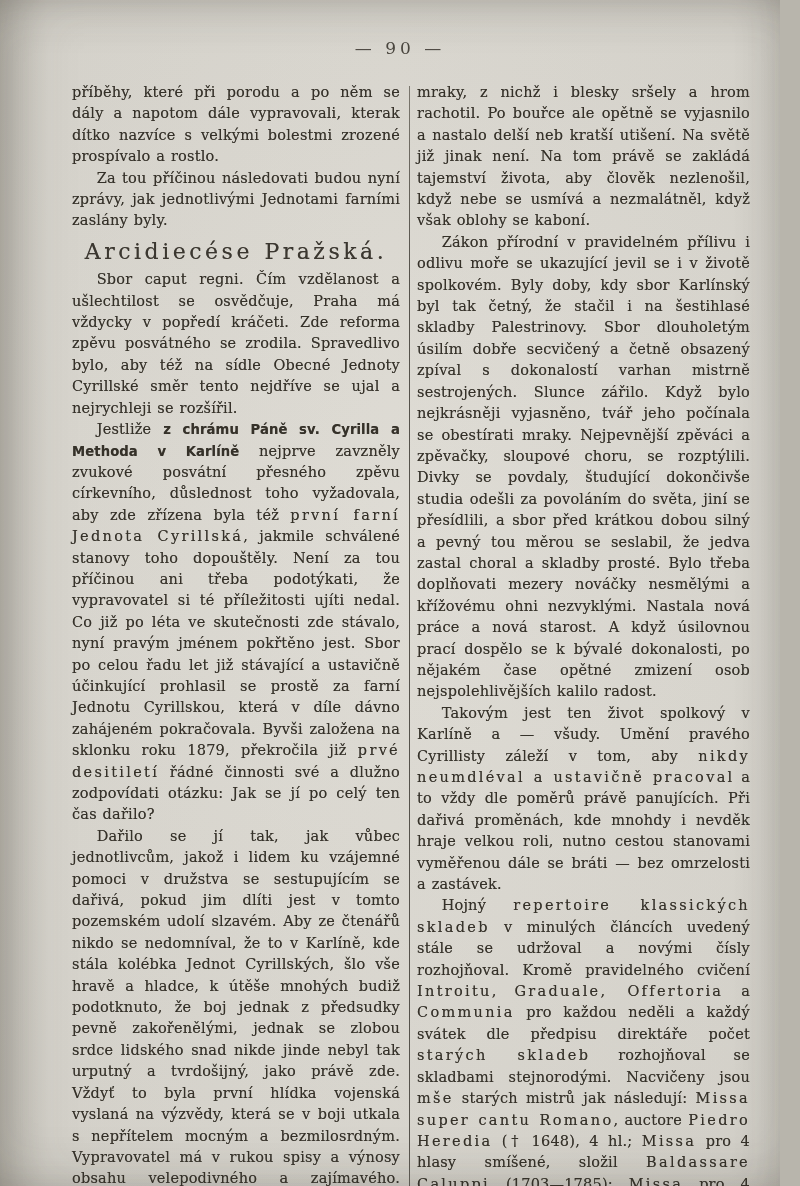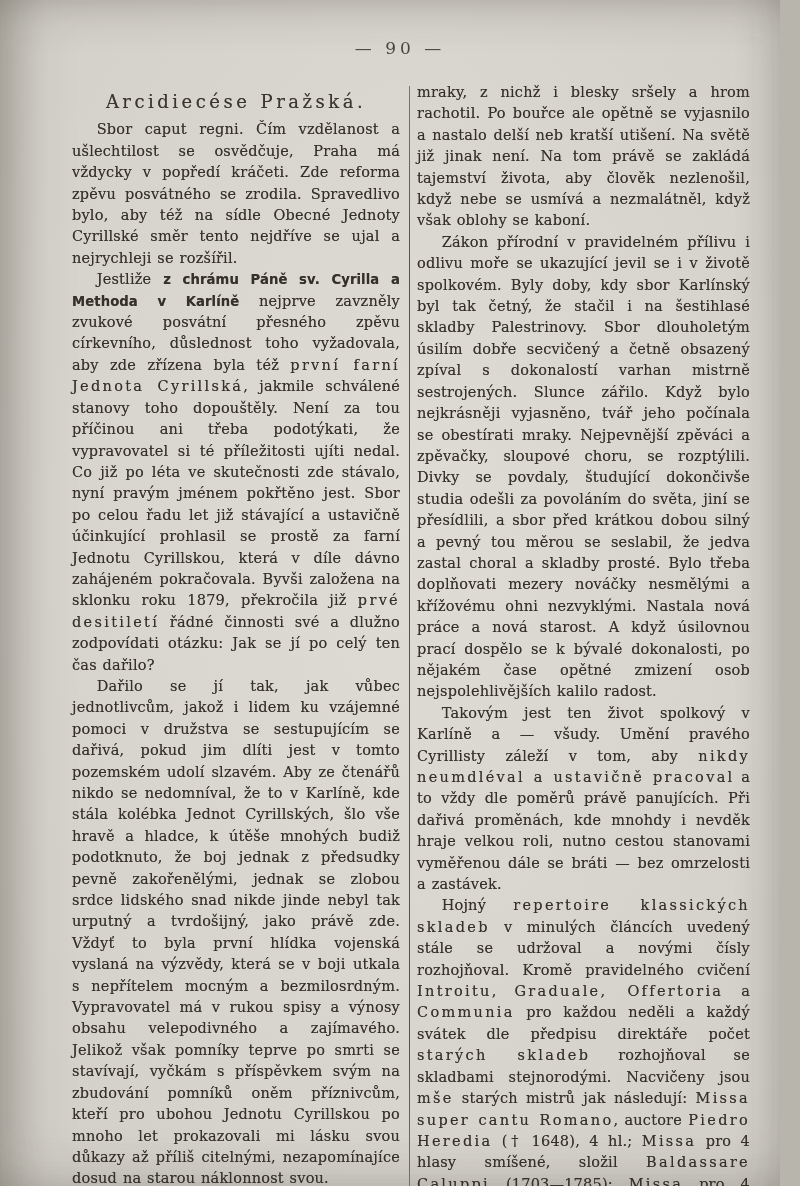--- a/index.html
+++ b/index.html
@@ -48,21 +48,21 @@
   .col-left  { width: 328px; }
   .col-right { width: 333px; }
   .divider {
     width: 1px;
     background: linear-gradient(#7a766d, #55524b 15%, #55524b 85%, #7a766d);
     margin: 4px 7px 6px 9px;
   }
   .col p { margin: 0; text-indent: 1.7em; }
   .col p.no-indent { text-indent: 0; }
   .heading {
-    font-size: 18px;
+    font-size: 22px;
     font-weight: normal;
     letter-spacing: 3.5px;
     text-align: center;
     text-indent: 0;
     margin: 9px 0 7px 0;
     color: #3b3730;
     font-family: "DejaVu Serif", serif;
   }
   .seg-bold {
     font-family: "DejaVu Sans", sans-serif;
@@ -73,20 +73,22 @@
   .seg-spaced { letter-spacing: 2.3px; }
 </style>
 </head>
 <body>
 
 <div class="sheet">
   <div class="page-number">— 90 —</div>
 
   <div class="columns">
     <div class="col col-left">
+        <p class="no-indent"><span>příběhy, které při porodu a po něm se dály a napotom dále vypravovali, kterak dítko nazvíce s velkými bolestmi zrozené prospívalo a rostlo.</span></p>
+        <p><span>Za tou příčinou následovati budou nyní zprávy, jak jednotlivými Jednotami farními zaslány byly.</span></p>
         <h2 class="heading">Arcidiecése Pražská.</h2>
         <p><span>Sbor caput regni. Čím vzdělanost a ušlechtilost se osvědčuje, Praha má vždycky v popředí kráčeti. Zde reforma zpěvu posvátného se zrodila. Spravedlivo bylo, aby též na sídle Obecné Jednoty Cyrillské směr tento nejdříve se ujal a nejrychleji se rozšířil.</span></p>
         <p><span>Jestliže </span><span class="seg-bold">z chrámu Páně sv. Cyrilla a Methoda v Karlíně</span><span> nejprve zavzněly zvukové posvátní přesného zpěvu církevního, důslednost toho vyžadovala, aby zde zřízena byla též </span><span class="seg-spaced">první farní Jednota Cyrillská</span><span>, jakmile schválené stanovy toho dopouštěly. Není za tou příčinou ani třeba podotýkati, že vypravovatel si té příležitosti ujíti nedal. Co již po léta ve skutečnosti zde stávalo, nyní pravým jménem pokřtěno jest. Sbor po celou řadu let již stávající a ustavičně účinkující prohlasil se prostě za farní Jednotu Cyrillskou, která v díle dávno zahájeném pokračovala. Byvši založena na sklonku roku 1879, překročila již </span><span class="seg-spaced">prvé desitiletí</span><span> řádné činnosti své a dlužno zodpovídati otázku: Jak se jí po celý ten čas dařilo?</span></p>
         <p><span>Dařilo se jí tak, jak vůbec jednotlivcům, jakož i lidem ku vzájemné pomoci v družstva se sestupujícím se dařivá, pokud jim dlíti jest v tomto pozemském udolí slzavém. Aby ze čtenářů nikdo se nedomníval, že to v Karlíně, kde stála kolébka Jednot Cyrillských, šlo vše hravě a hladce, k útěše mnohých budiž podotknuto, že boj jednak z předsudky pevně zakořenělými, jednak se zlobou srdce lidského snad nikde jinde nebyl tak urputný a tvrdošijný, jako právě zde. Vždyť to byla první hlídka vojenská vyslaná na výzvědy, která se v boji utkala s nepřítelem mocným a bezmilosrdným. Vypravovatel má v rukou spisy a výnosy obsahu velepodivného a zajímavého. Jelikož však pomníky teprve po smrti se stavívají, vyčkám s příspěvkem svým na zbudování pomníků oněm příznivcům, kteří pro ubohou Jednotu Cyrillskou po mnoho let prokazovali mi lásku svou důkazy až příliš citelnými, nezapomínajíce dosud na starou náklonnost svou.</span></p>
       </div>
     <div class="divider"></div>
     <div class="col col-right">
         <p class="no-indent"><span>mraky, z nichž i blesky sršely a hrom rachotil. Po bouřce ale opětně se vyjasnilo a nastalo delší neb kratší utišení. Na světě již jinak není. Na tom právě se zakládá tajemství života, aby člověk nezlenošil, když nebe se usmívá a nezmalátněl, když však oblohy se kaboní.</span></p>
         <p><span>Zákon přírodní v pravidelném přílivu i odlivu moře se ukazující jevil se i v životě spolkovém. Byly doby, kdy sbor Karlínský byl tak četný, že stačil i na šestihlasé skladby Palestrinovy. Sbor dlouholetým úsilím dobře secvičený a četně obsazený zpíval s dokonalostí varhan mistrně sestrojených. Slunce zářilo. Když bylo nejkrásněji vyjasněno, tvář jeho počínala se obestírati mraky. Nejpevnější zpěváci a zpěvačky, sloupové choru, se rozptýlili. Divky se povdaly, študující dokončivše studia odešli za povoláním do světa, jiní se přesídlili, a sbor před krátkou dobou silný a pevný tou měrou se seslabil, že jedva zastal choral a skladby prosté. Bylo třeba doplňovati mezery nováčky nesmělými a křížovému ohni nezvyklými. Nastala nová práce a nová starost. A když úsilovnou prací dospělo se k bývalé dokonalosti, po nějakém čase opětné zmizení osob nejspolehlivějších kalilo radost.</span></p>
         <p><span>Takovým jest ten život spolkový v Karlíně a — všudy. Umění pravého Cyrillisty záleží v tom, aby </span><span class="seg-spaced">nikdy neumdléval a ustavičně pracoval</span><span> a to vždy dle poměrů právě panujících. Při dařivá proměnách, kde mnohdy i nevděk hraje velkou roli, nutno cestou stanovami vyměřenou dále se bráti — bez omrzelosti a zastávek.</span></p>

